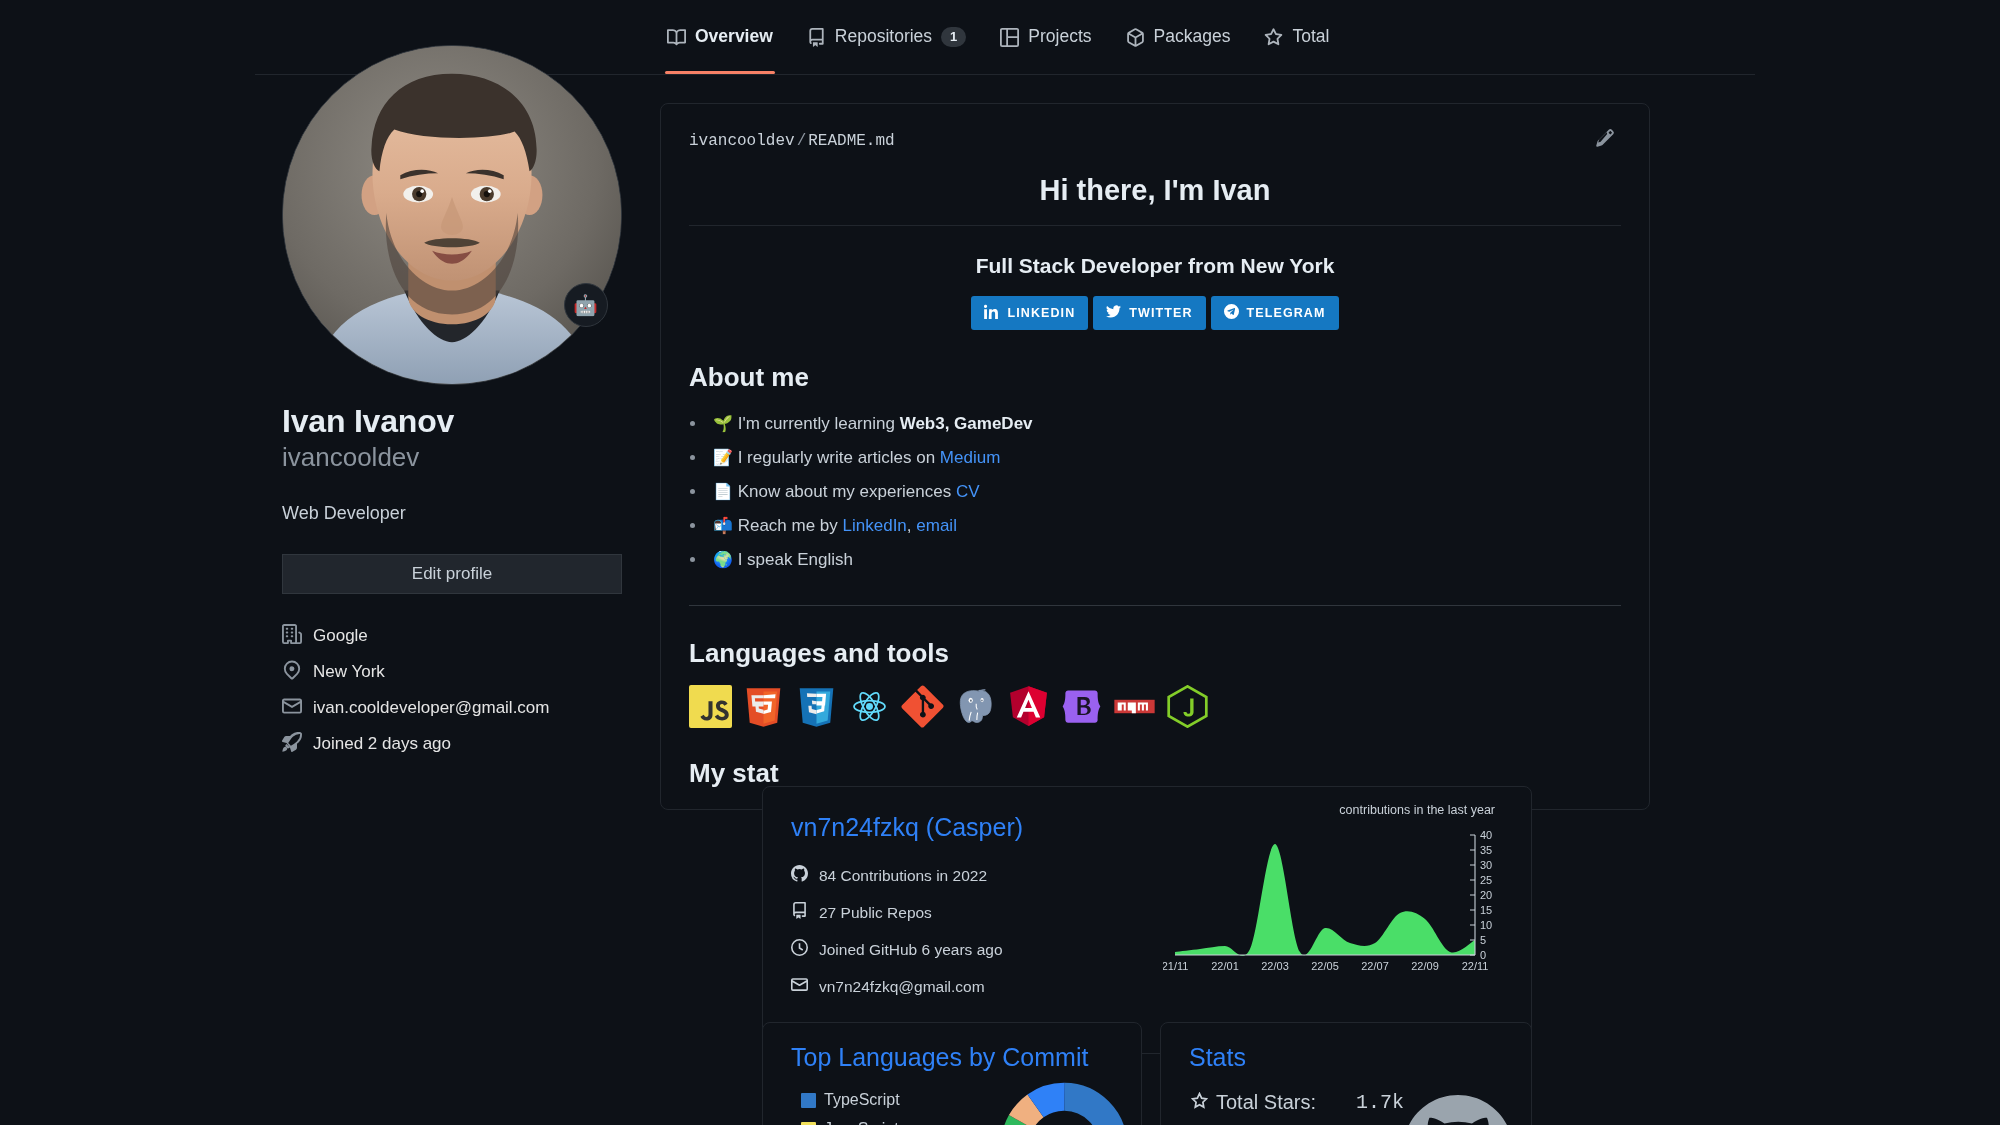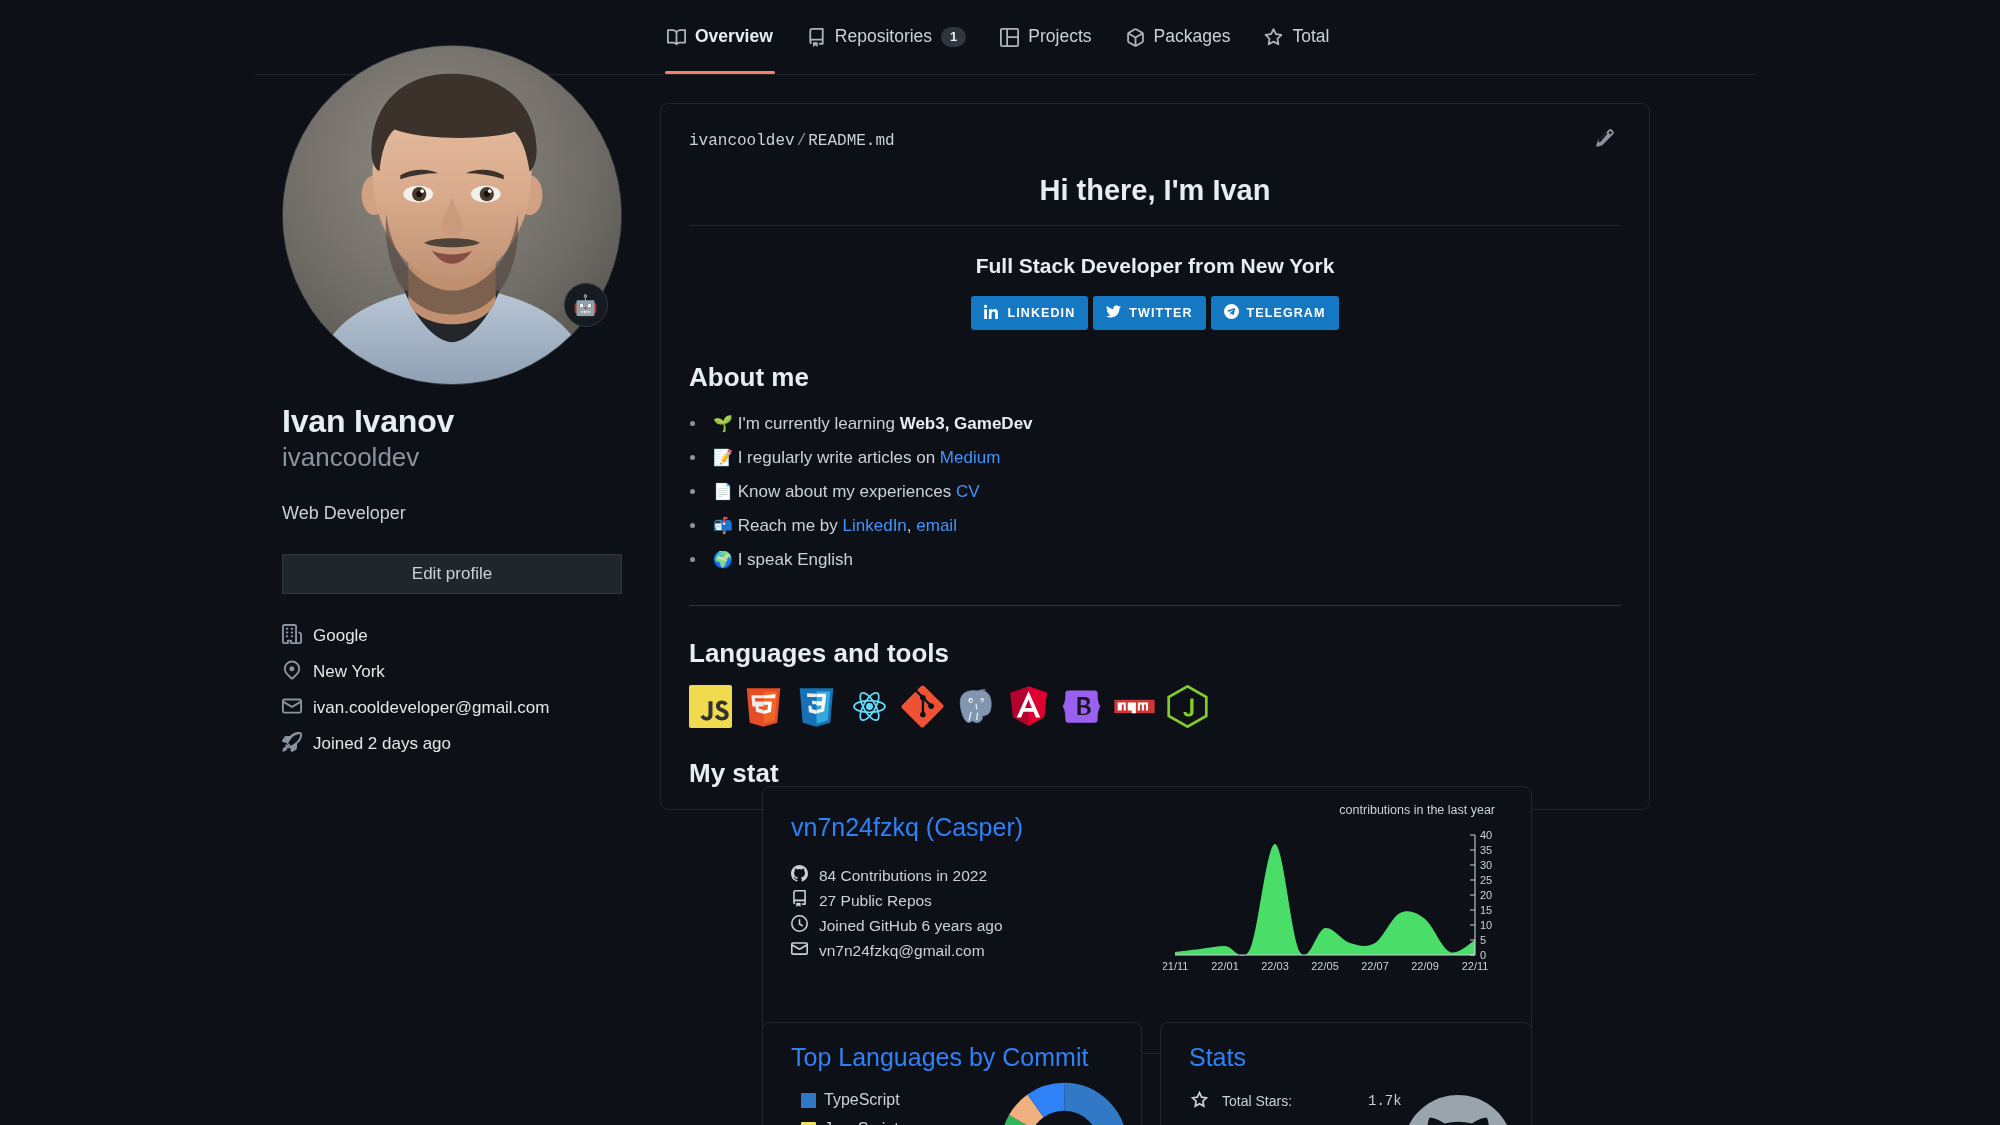--- a/index.html
+++ b/index.html
@@ -111,39 +111,39 @@
   .tool { width: 43px; height: 43px; flex: none; display: block; }
   .tool svg { width: 100%; height: 100%; display: block; }
 
   
   .stat-card {
     position: absolute; border: 1px solid #21262d; border-radius: 8px;
     background: #0d1117;
   }
   #casper-card { left: 762px; top: 786px; width: 770px; height: 268px; }
   .casper-title { position: absolute; left: 28px; top: 26px; font-size: 25px; color: #2f81f7; cursor: pointer; }
-  .casper-rows { position: absolute; left: 28px; top: 78px; display: flex; flex-direction: column; gap: 4px; }
+  .casper-rows { position: absolute; left: 28px; top: 78px; display: flex; flex-direction: column; gap: 16px; }
   .casper-row { display: flex; align-items: center; gap: 11px; font-size: 15.5px; color: #c9d1d9; }
   .casper-row svg { width: 17px; height: 17px; fill: #c9d1d9; flex: none; }
   .chart-title { position: absolute; right: 36px; top: 16px; font-size: 12.5px; color: #c9d1d9; }
 
   .chart-area { position: absolute; left: 400px; top: 38px; width: 350px; height: 170px; }
   .chart-area svg { display: block; }
   .xtick { font-size: 11px; fill: #c9d1d9; text-anchor: middle; font-family: "Liberation Sans", sans-serif;}
   .ytick { font-size: 11px; fill: #c9d1d9; text-anchor: start; font-family: "Liberation Sans", sans-serif;}
 
   #lang-card { left: 762px; top: 1022px; width: 380px; height: 180px; }
   #stats-card { left: 1160px; top: 1022px; width: 372px; height: 180px; }
   .card-title { position: absolute; left: 28px; top: 20px; font-size: 25px; color: #2f81f7; }
   .legend { position: absolute; left: 38px; top: 68px; display: flex; flex-direction: column; gap: 11px; }
   .legend-item { display: flex; align-items: center; gap: 8px; font-size: 16px; color: #c9d1d9; }
   .swatch { width: 15px; height: 15px; flex: none; border-radius: 1px; }
   .donut { position: absolute; right: 12px; top: 58px; width: 130px; height: 130px; }
   .stats-rows { position: absolute; left: 30px; top: 68px; display: flex; flex-direction: column; gap: 14px; }
-  .stats-row { display: flex; align-items: center; gap: 14px; font-size: 14px; color: #c9d1d9; }
+  .stats-row { display: flex; align-items: center; gap: 8px; font-size: 20px; color: #c9d1d9; }
   .stats-row svg { width: 17px; height: 17px; fill: none; stroke: #c9d1d9; stroke-width: 1.6; flex: none; }
   .stats-label { width: 132px; }
   .stats-value { color: #c9d1d9; font-family: Liberation Mono, monospace; }
   .octo { position: absolute; right: 18px; top: 72px; width: 110px; height: 110px; }
 </style>
 </head>
 <body>
 
 <div class="page">
 

